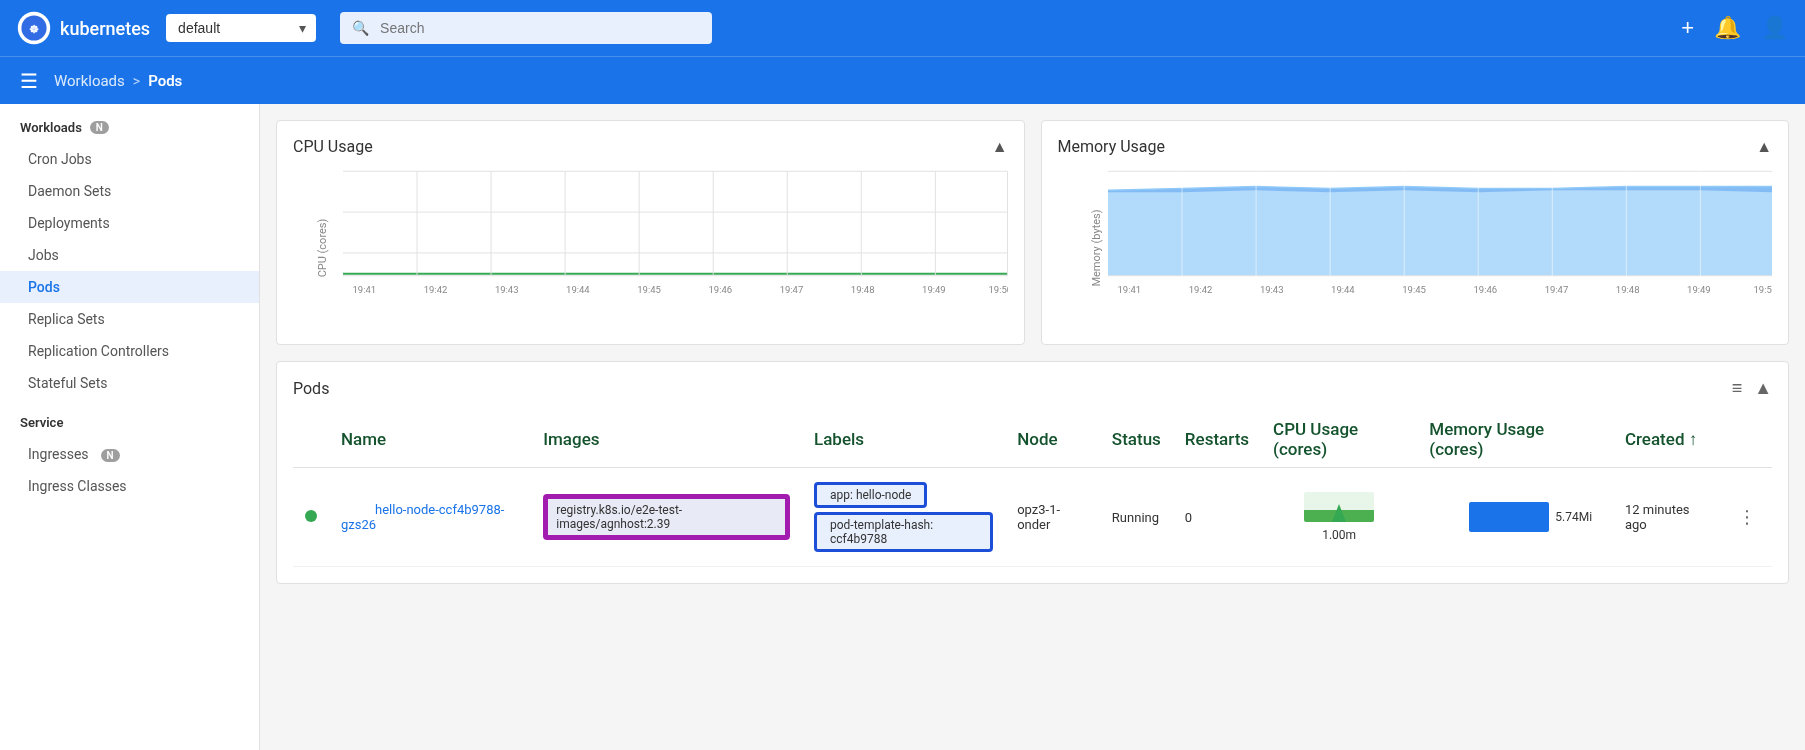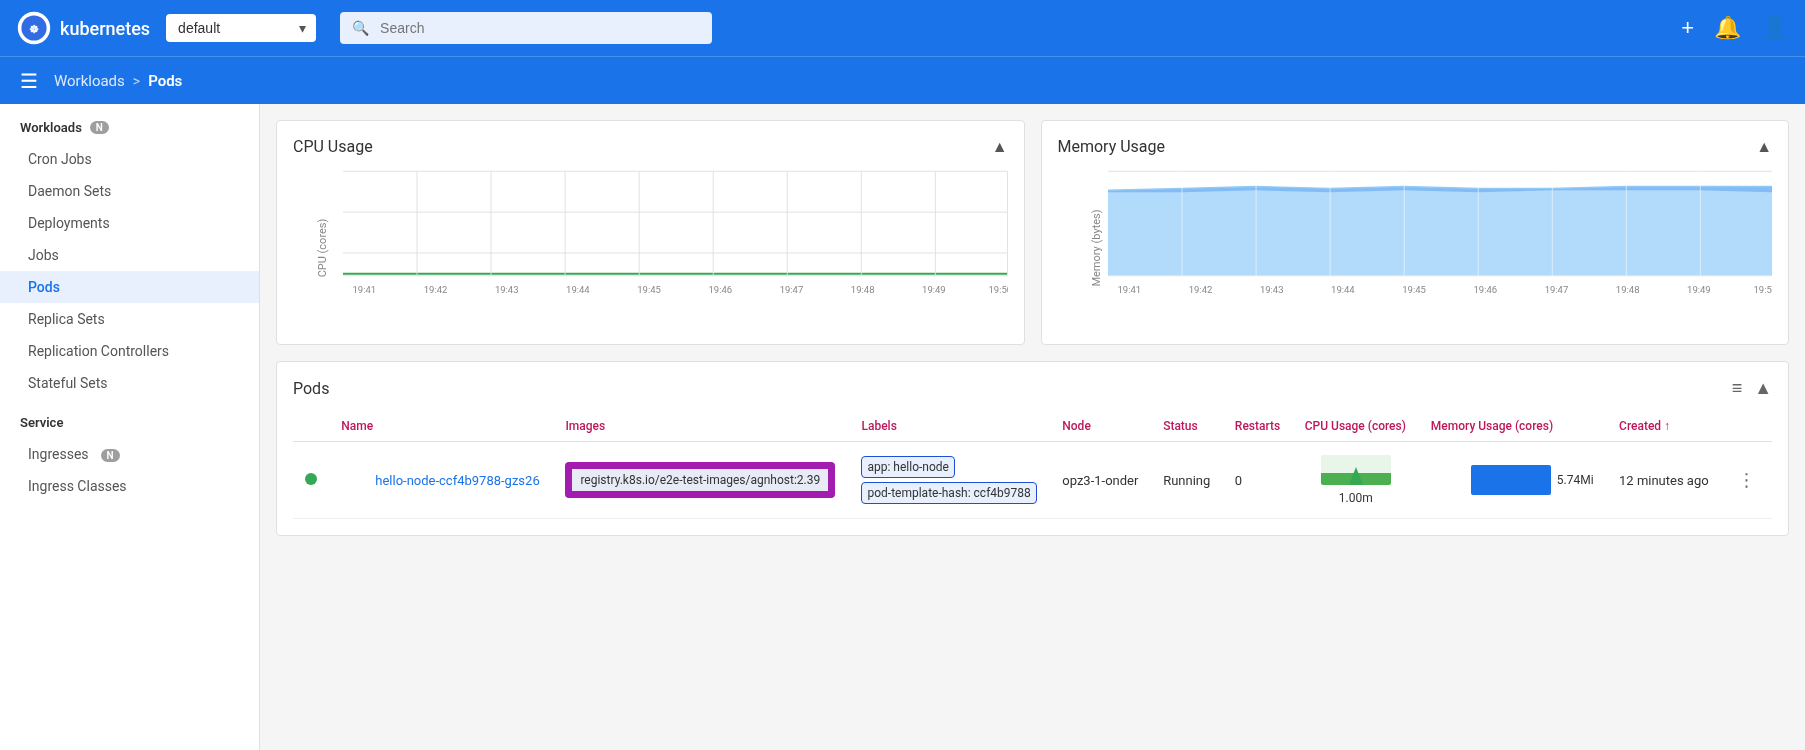--- a/index.html
+++ b/index.html
@@ -272,22 +272,22 @@
       font-size: 18px;
     }
 
     table.pods-table {
       width: 100%;
       border-collapse: collapse;
     }
     table.pods-table th {
       text-align: left;
       padding: 8px 12px;
-      font-size: 12px;
-      color: #be185d;
+      font-size: 17px;
+      color: #14532d;
       font-weight: 500;
       border-bottom: 1px solid #e0e0e0;
     }
     table.pods-table td {
       padding: 12px 12px;
       font-size: 13px;
       color: #333;
       border-bottom: 1px solid #f0f0f0;
       vertical-align: middle;
     }
@@ -298,31 +298,31 @@
       background: #34a853;
       display: inline-block;
     }
     .pod-name-link {
       color: #1a73e8;
       text-decoration: none;
       margin-left: 34px;
     }
     .pod-image-chip {
       background: #e8eaf6;
-      border: 7px solid #a21caf;
+      border: 5px solid #a21caf;
       border-radius: 4px;
       padding: 4px 8px;
       font-size: 12px;
       display: inline-block;
     }
     .pod-label-chip {
       background: #e8f0fe;
-      border: 1px solid #1d4ed8;
+      border: 3px solid #1d4ed8;
       border-radius: 4px;
-      padding: 3px 5px;
+      padding: 3px 13px;
       font-size: 12px;
       display: inline-block;
       margin: 2px 0;
     }
     .more-btn {
       background: none;
       border: none;
       cursor: pointer;
       font-size: 18px;
       color: #666;

